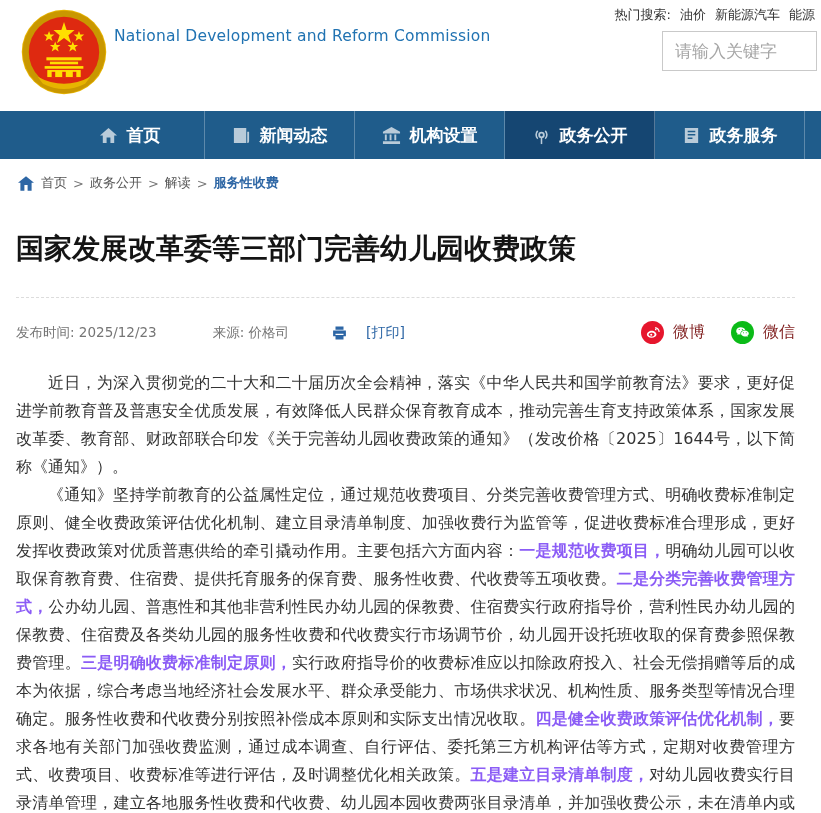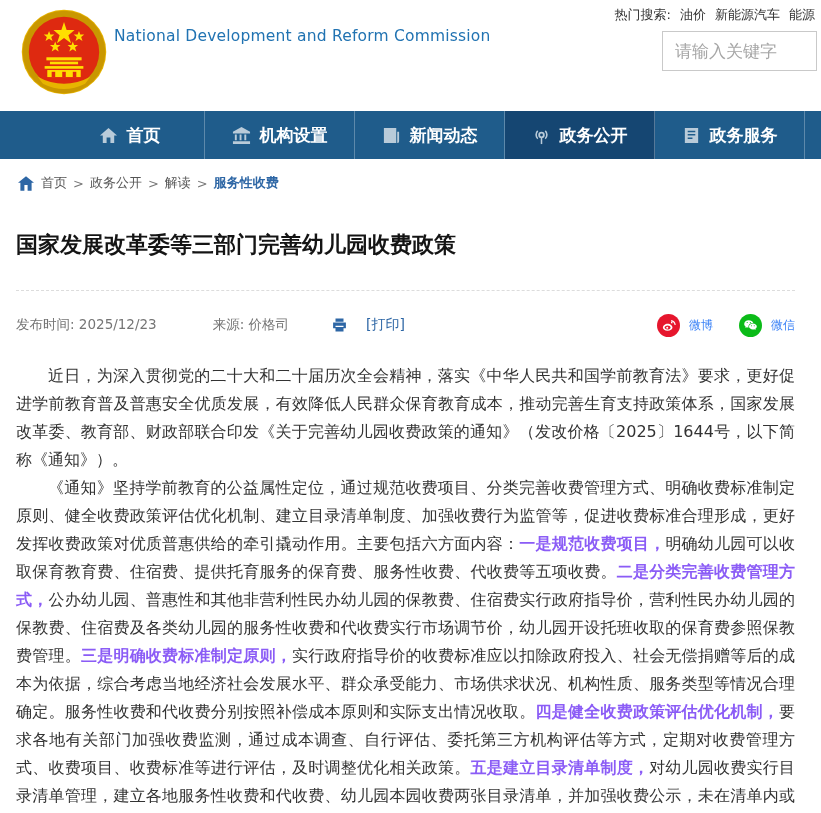--- a/index.html
+++ b/index.html
@@ -27,33 +27,33 @@
 
   
   .breadcrumb{display:flex;align-items:center;padding:15px 0 6px 18px;font-size:13px;color:#555;}
   .crumb-home{width:16px;height:15px;fill:#2d66a5;margin-right:7px;flex:none;}
   .crumb{color:#555;text-decoration:none;cursor:pointer;}
   .crumb-sep{margin:0 6px;color:#777;}
   .crumb.current{color:#2d66a5;font-weight:bold;}
 
   
   .article{padding:0 26px 26px 16px;}
-  .article-title{margin-top:33px;font-size:22px;font-weight:bold;color:#141414;
+  .article-title{margin-top:33px;font-size:28px;font-weight:bold;color:#141414;
       padding-bottom:30px;border-bottom:1px dashed #dcdcdc;line-height:1.3;}
   .meta-row{margin-top:23px;display:flex;align-items:center;font-size:13.5px;color:#757575;}
   .meta-item{white-space:nowrap;}
   .meta-source{margin-left:56px;}
   .print-btn{margin-left:42px;display:flex;align-items:center;gap:18px;color:#2d66a5;cursor:pointer;font-size:14px;}
   .print-ico{width:17px;height:16px;fill:#2d66a5;}
   .share-group{margin-left:auto;display:flex;align-items:center;}
   .share-item{display:flex;align-items:center;gap:9px;cursor:pointer;}
   .share-item + .share-item{margin-left:26px;}
   .share-circle{width:23px;height:23px;border-radius:50%;display:flex;align-items:center;justify-content:center;flex:none;}
   .share-circle svg{width:15px;height:15px;fill:#fff;}
-  .share-label{font-size:12px;color:#3b82f6;}
+  .share-label{font-size:16px;color:#7f1d1d;}
 
   .body-text{margin-top:25px;font-size:16px;line-height:28px;color:#333;text-align:justify;}
   .body-text p{margin:0;text-indent:2em;}
   .body-text b{font-weight:bold;color:#8b5cf6;}
 
   .svg-defs{position:absolute;width:0;height:0;overflow:hidden;}
 </style>
 </head>
 <body>
 
@@ -123,29 +123,29 @@
 
 <div class="nav" id="nav-bar">
     <div class="nav-item">
       <svg class="nav-ico">
         <use href="#i-home-icon"></use>
       </svg>
       <span>首页</span>
     </div>
     <div class="nav-item">
       <svg class="nav-ico">
+        <use href="#i-news-icon"></use>
+      </svg>
+      <span>新闻动态</span>
+    </div>
+    <div class="nav-item">
+      <svg class="nav-ico">
         <use href="#i-institution-icon"></use>
       </svg>
       <span>机构设置</span>
-    </div>
-    <div class="nav-item">
-      <svg class="nav-ico">
-        <use href="#i-news-icon"></use>
-      </svg>
-      <span>新闻动态</span>
     </div>
     <div class="nav-item active">
       <svg class="nav-ico">
         <use href="#i-broadcast-icon"></use>
       </svg>
       <span>政务公开</span>
     </div>
     <div class="nav-item">
       <svg class="nav-ico">
         <use href="#i-document-icon"></use>

